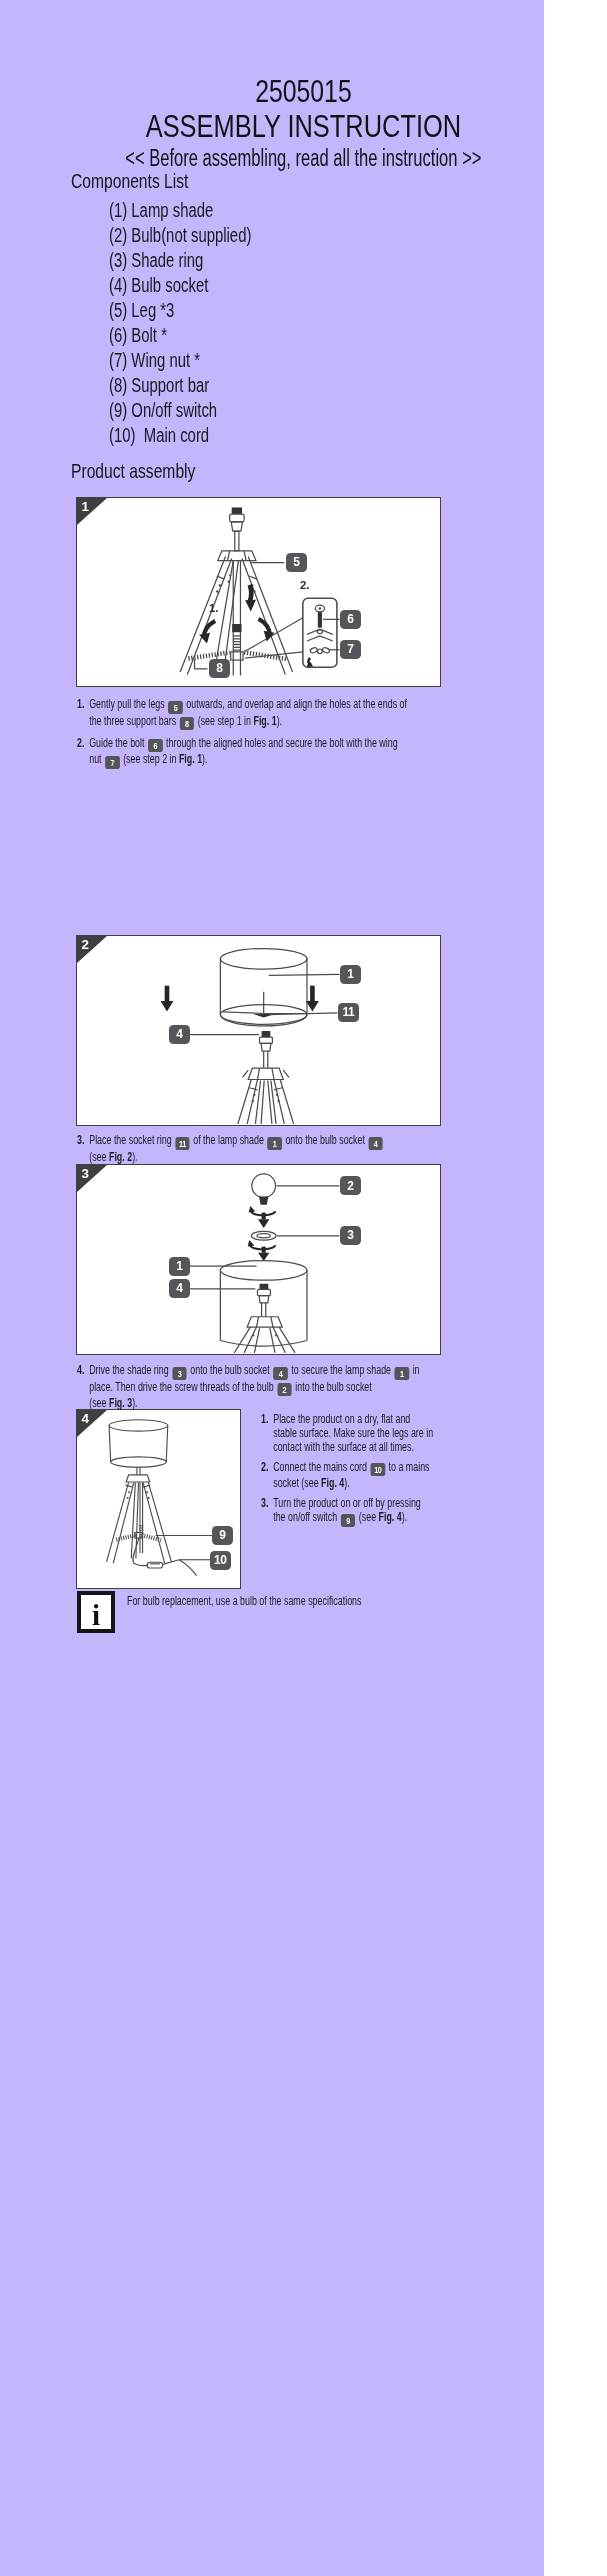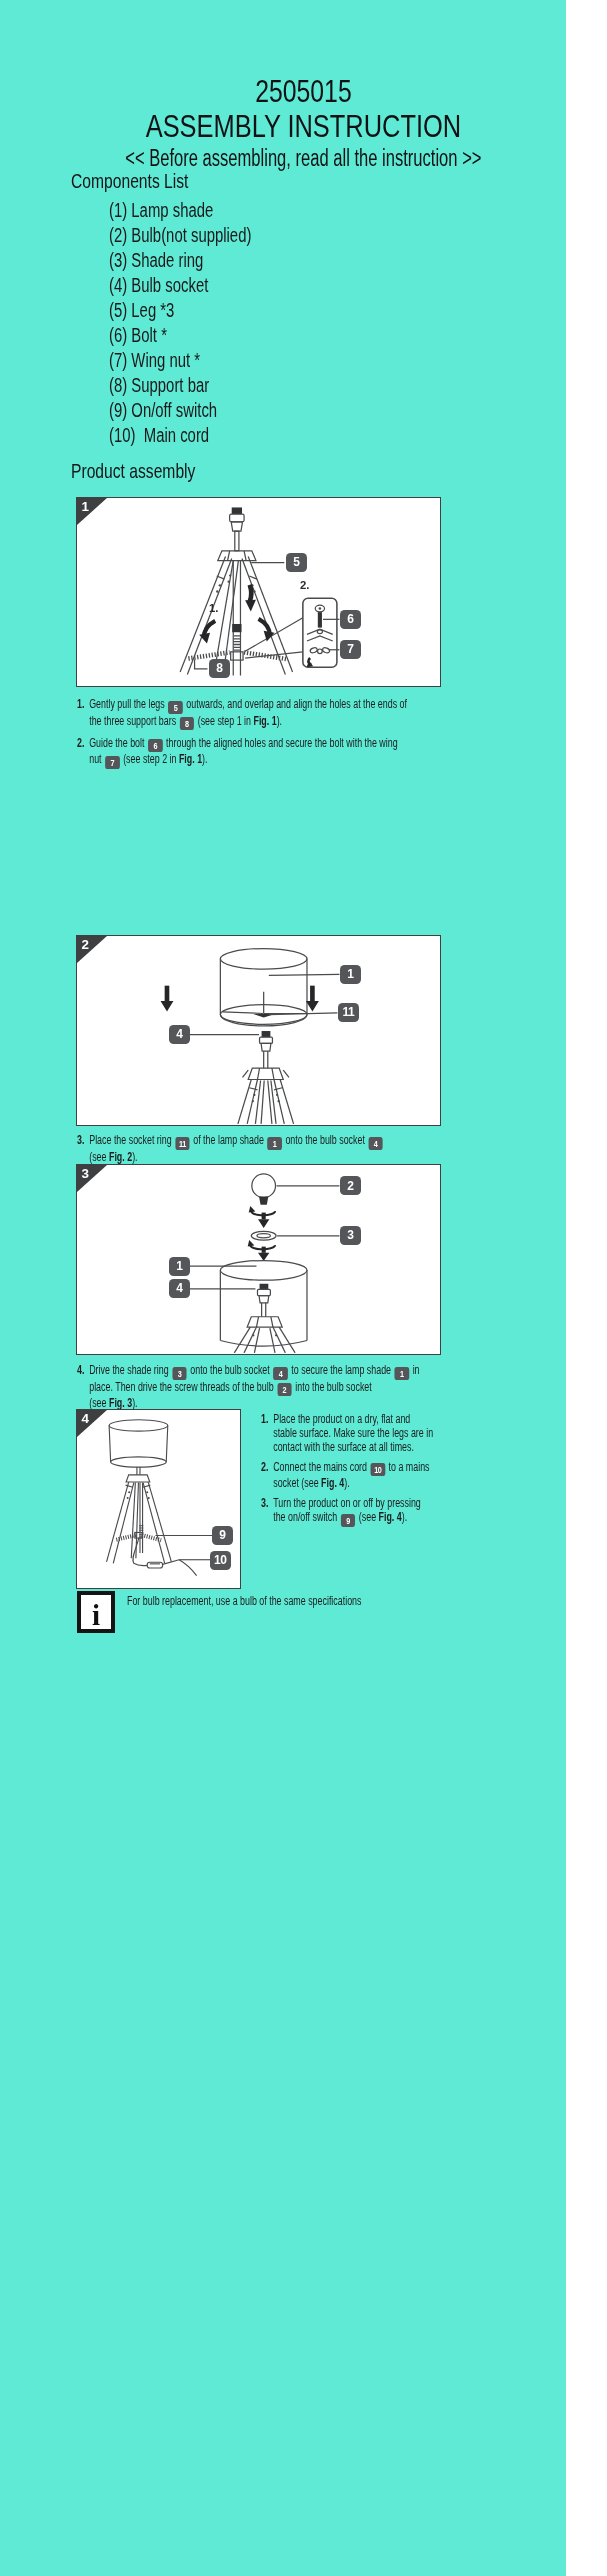--- a/index.html
+++ b/index.html
@@ -1,17 +1,17 @@
 <!DOCTYPE html>
 <html style="font-size:8.2px"><head>
 <meta charset="utf-8">
 <style>
   html,body{margin:0;padding:0;background:#fff;}
-  .page{position:relative;width:566px;height:2576px;background:#5eead4;overflow:hidden;
-        font-family:"Liberation Sans",sans-serif;color:#1d1d1f;}
+  .page{position:relative;width:504px;height:2576px;background:#c4b5fd;overflow:hidden;
+        font-family:"Liberation Sans",sans-serif;color:#1d1d1f;padding-left:40px;}
 
   
   .hline{position:absolute;left:0;width:607px;text-align:center;white-space:pre;color:#121214;}
   .model{top:76px;font-size:31px;line-height:31px;transform:scaleX(.80);transform-origin:303px 0;}
   .main-title{top:111px;font-size:31px;line-height:31px;transform:scaleX(.82);transform-origin:303px 0;}
   .subtitle{top:146px;font-size:23px;line-height:25px;transform:scaleX(.72);transform-origin:303px 0;}
 
   
   .sec{position:absolute;margin:0;font-weight:400;font-size:20.6px;line-height:21.6px;color:#151517;
        transform:scaleX(.76);transform-origin:0 0;white-space:pre;}

